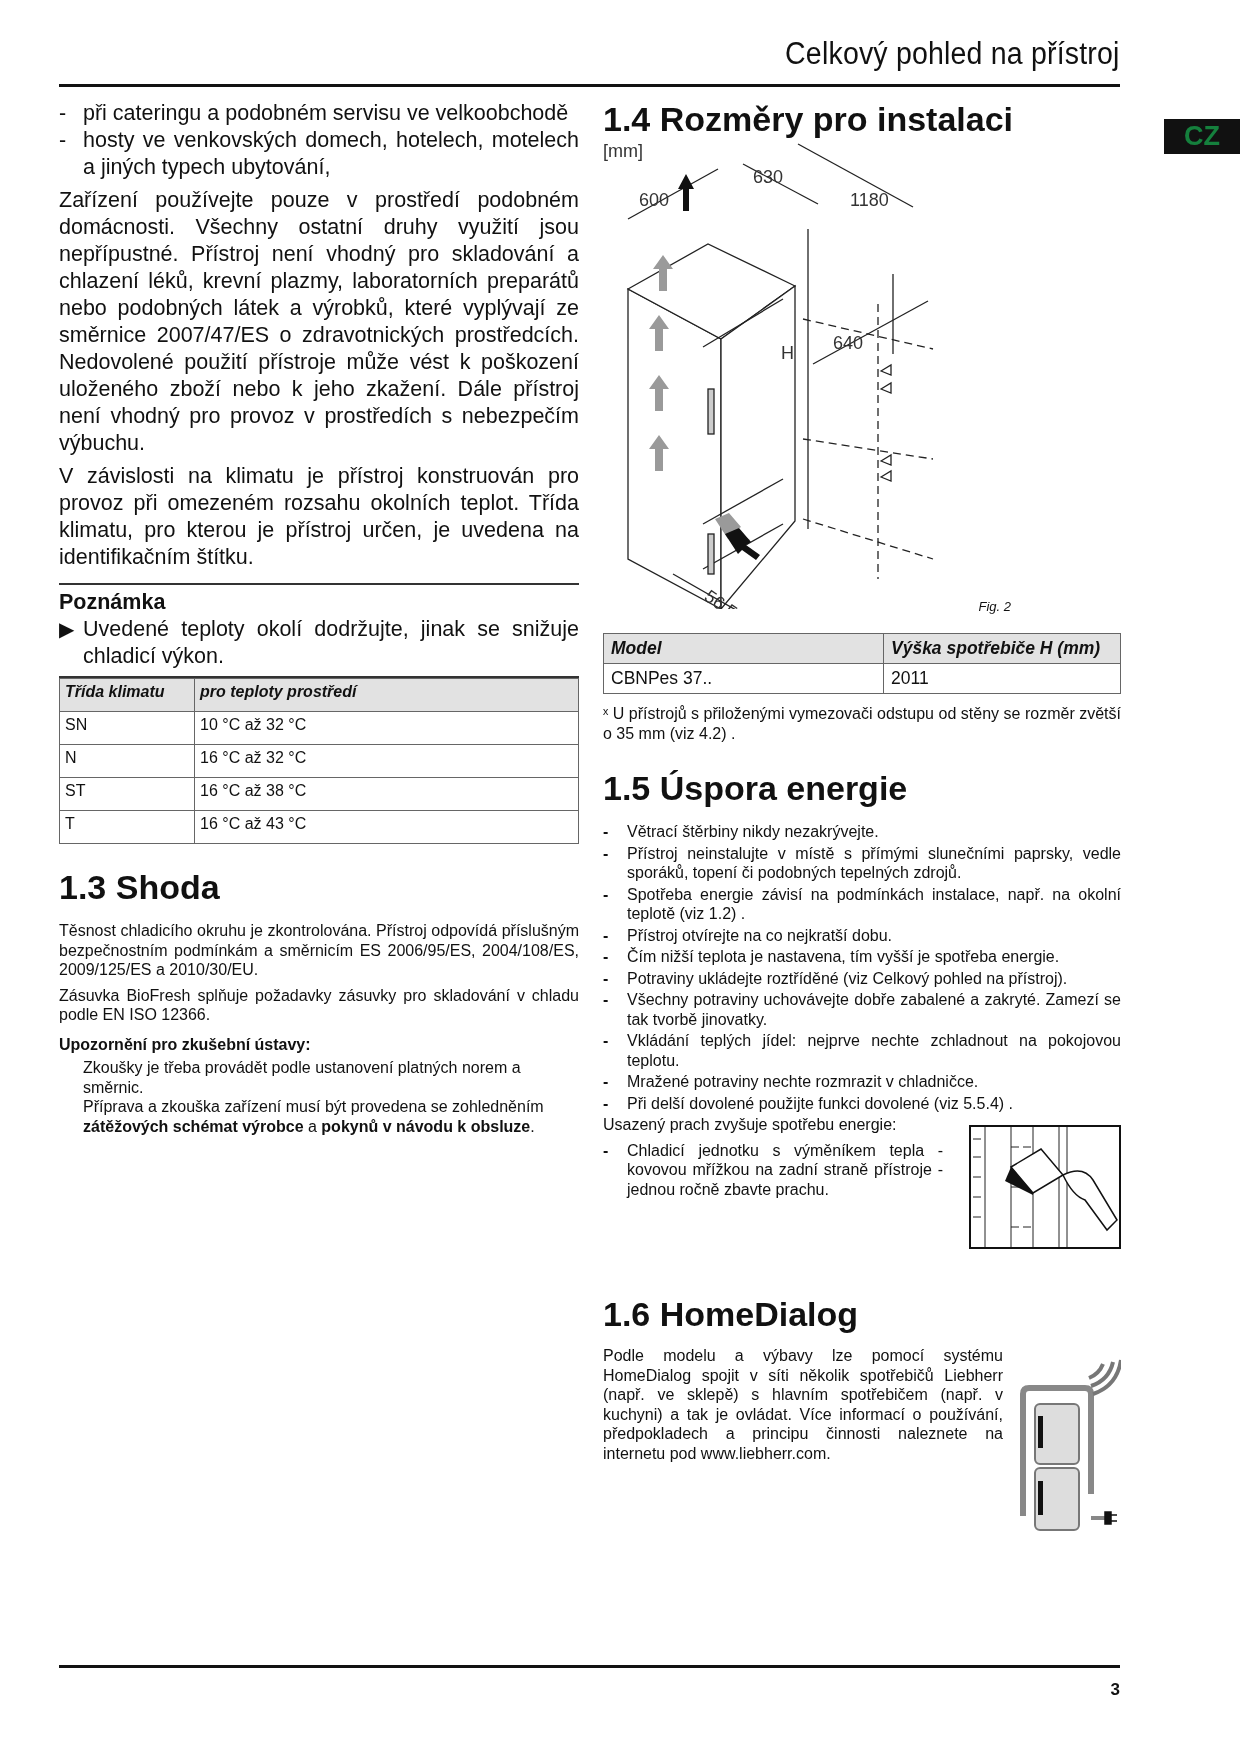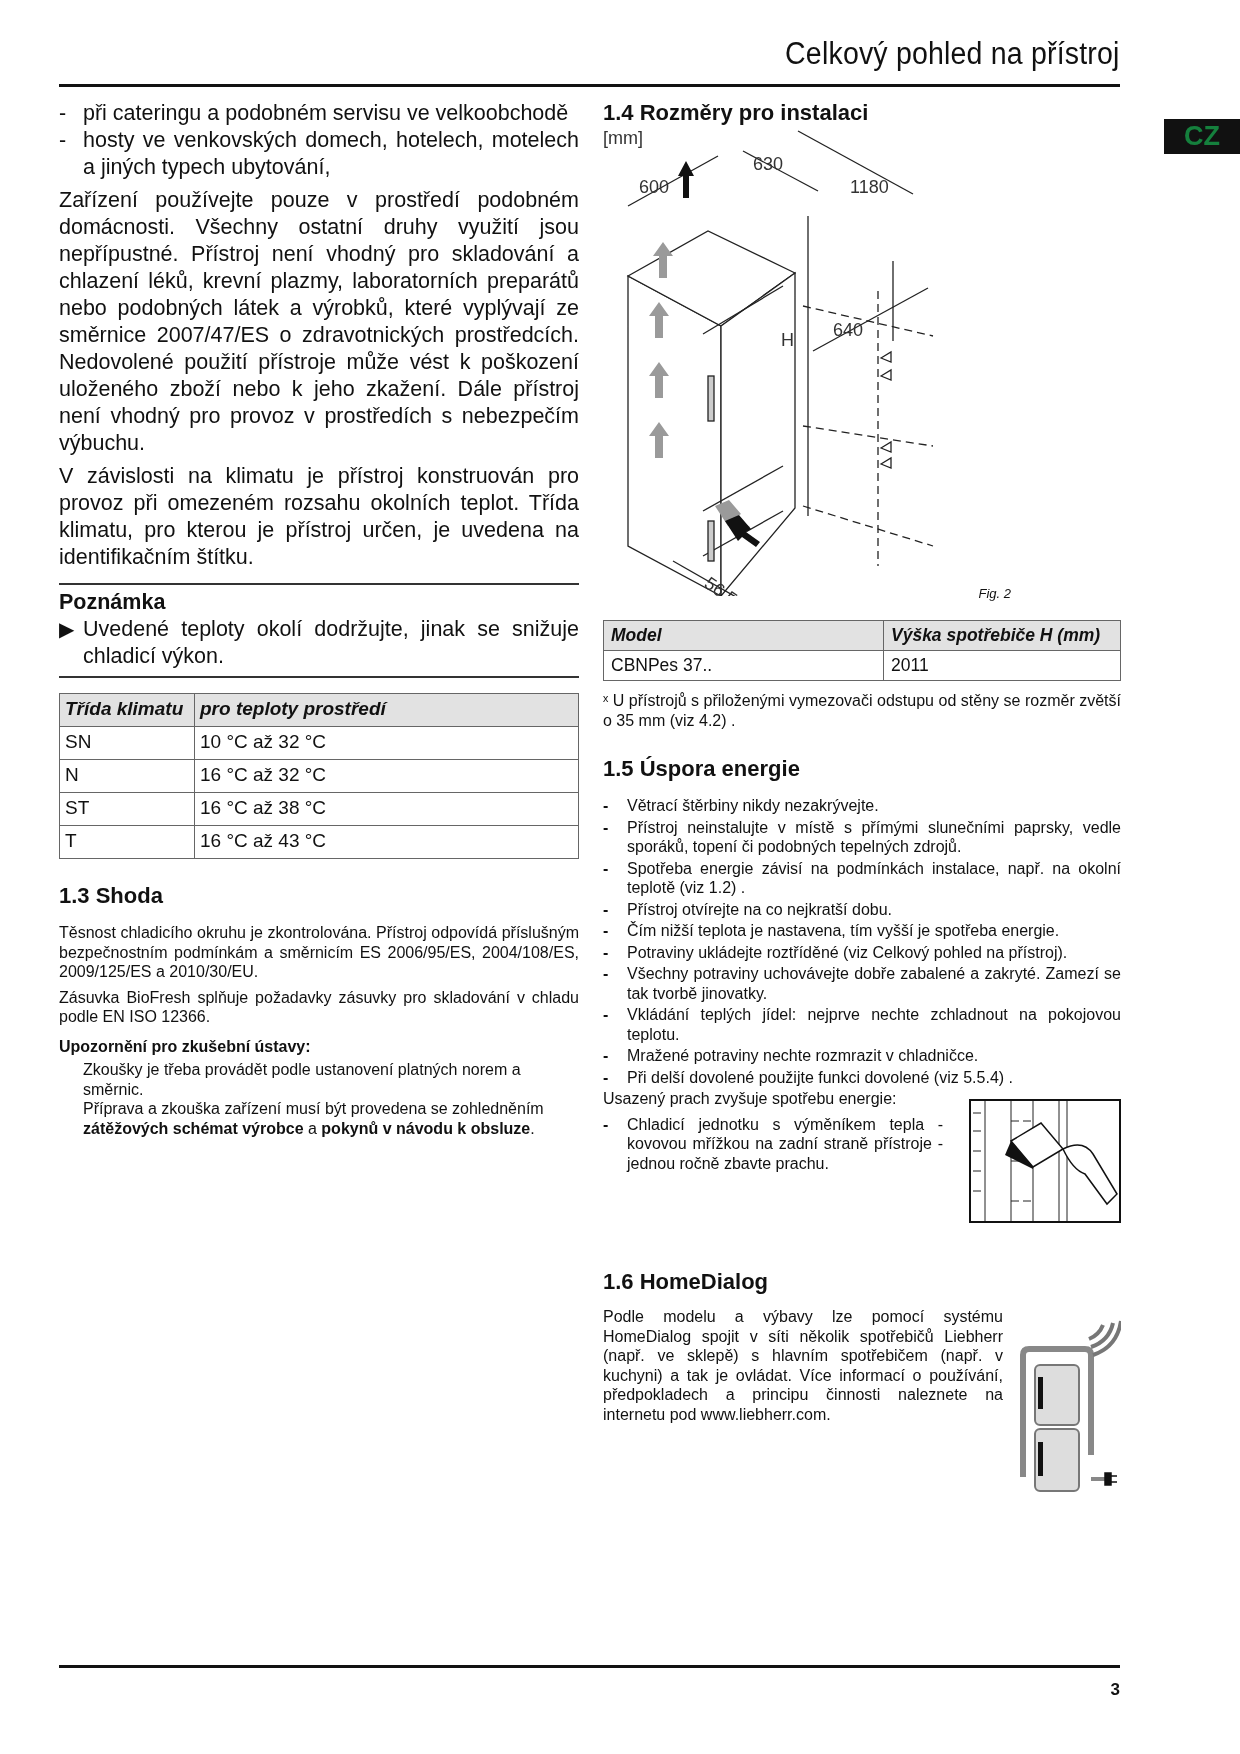--- a/index.html
+++ b/index.html
@@ -23,25 +23,25 @@
   .mt6 { margin-top:6px; }
 
   .note-box { border-top:2px solid #333; border-bottom:2px solid #333; margin-top:12px; padding:4px 0 6px 0; }
   .note-title { font-size:21.5px; font-weight:bold; line-height:27px; }
   .note-row { display:flex; font-size:21.5px; line-height:27px; }
   .note-arrow { width:24px; flex:none; font-size:20px; }
 
   table { border-collapse:collapse; width:100%; }
   .tbl td, .tbl th { border:1px solid #666; text-align:left; vertical-align:top; }
   .tbl th { background:#e2e2e2; font-weight:bold;font-style:italic; }
-  .clim { margin-top:15px; font-size:19px; }
+  .clim { font-size:16px; }
   .clim th, .clim td { padding:4px 5px; height:24px; }
   .clim th:first-child, .clim td:first-child { width:124px; }
 
-  h2 { font-size:22px; font-weight:bold; margin:0; }
+  h2 { font-size:34px; font-weight:bold; margin:0; }
   .small { font-size:16px; line-height:19.5px; }
   .bold { font-weight:bold; }
   .indent { padding-left:24px; }
 
   .figure { position:relative; width:518px; height:470px; }
   .fig-cap { position:absolute; right:110px; top:460px; font-size:13px; font-style:italic; }
   .model-tbl { margin-top:24px; font-size:17.5px; }
   .model-tbl th, .model-tbl td { padding:4px 7px; }
   .model-tbl th:first-child, .model-tbl td:first-child { width:265px; }
 

